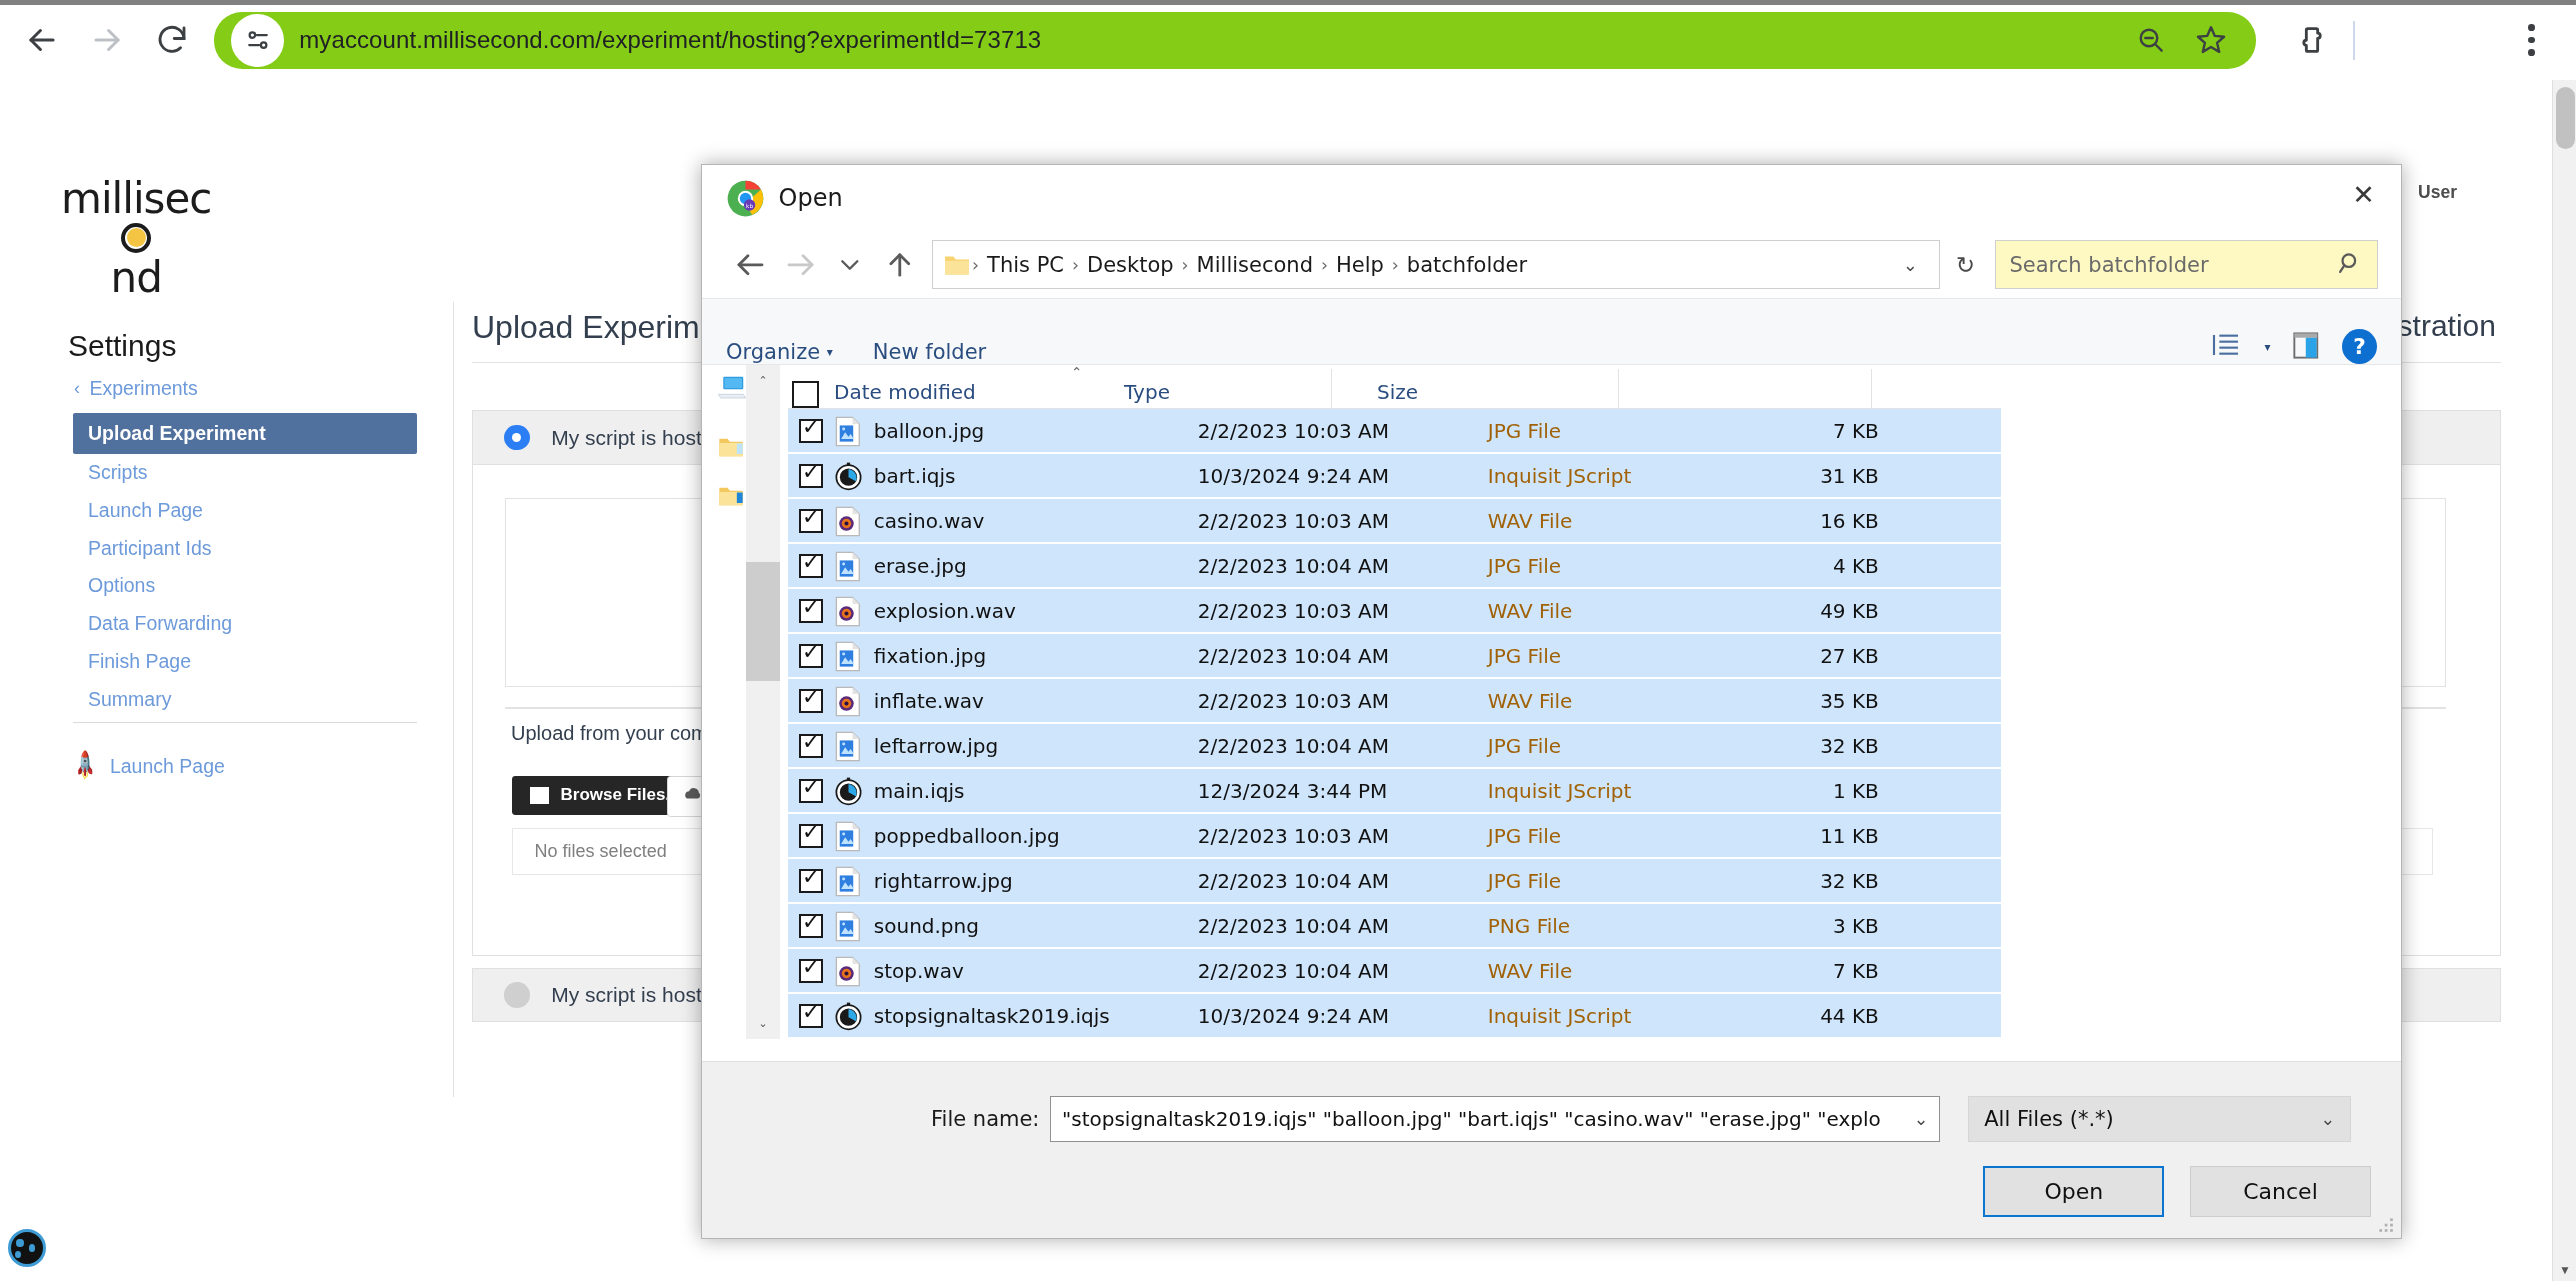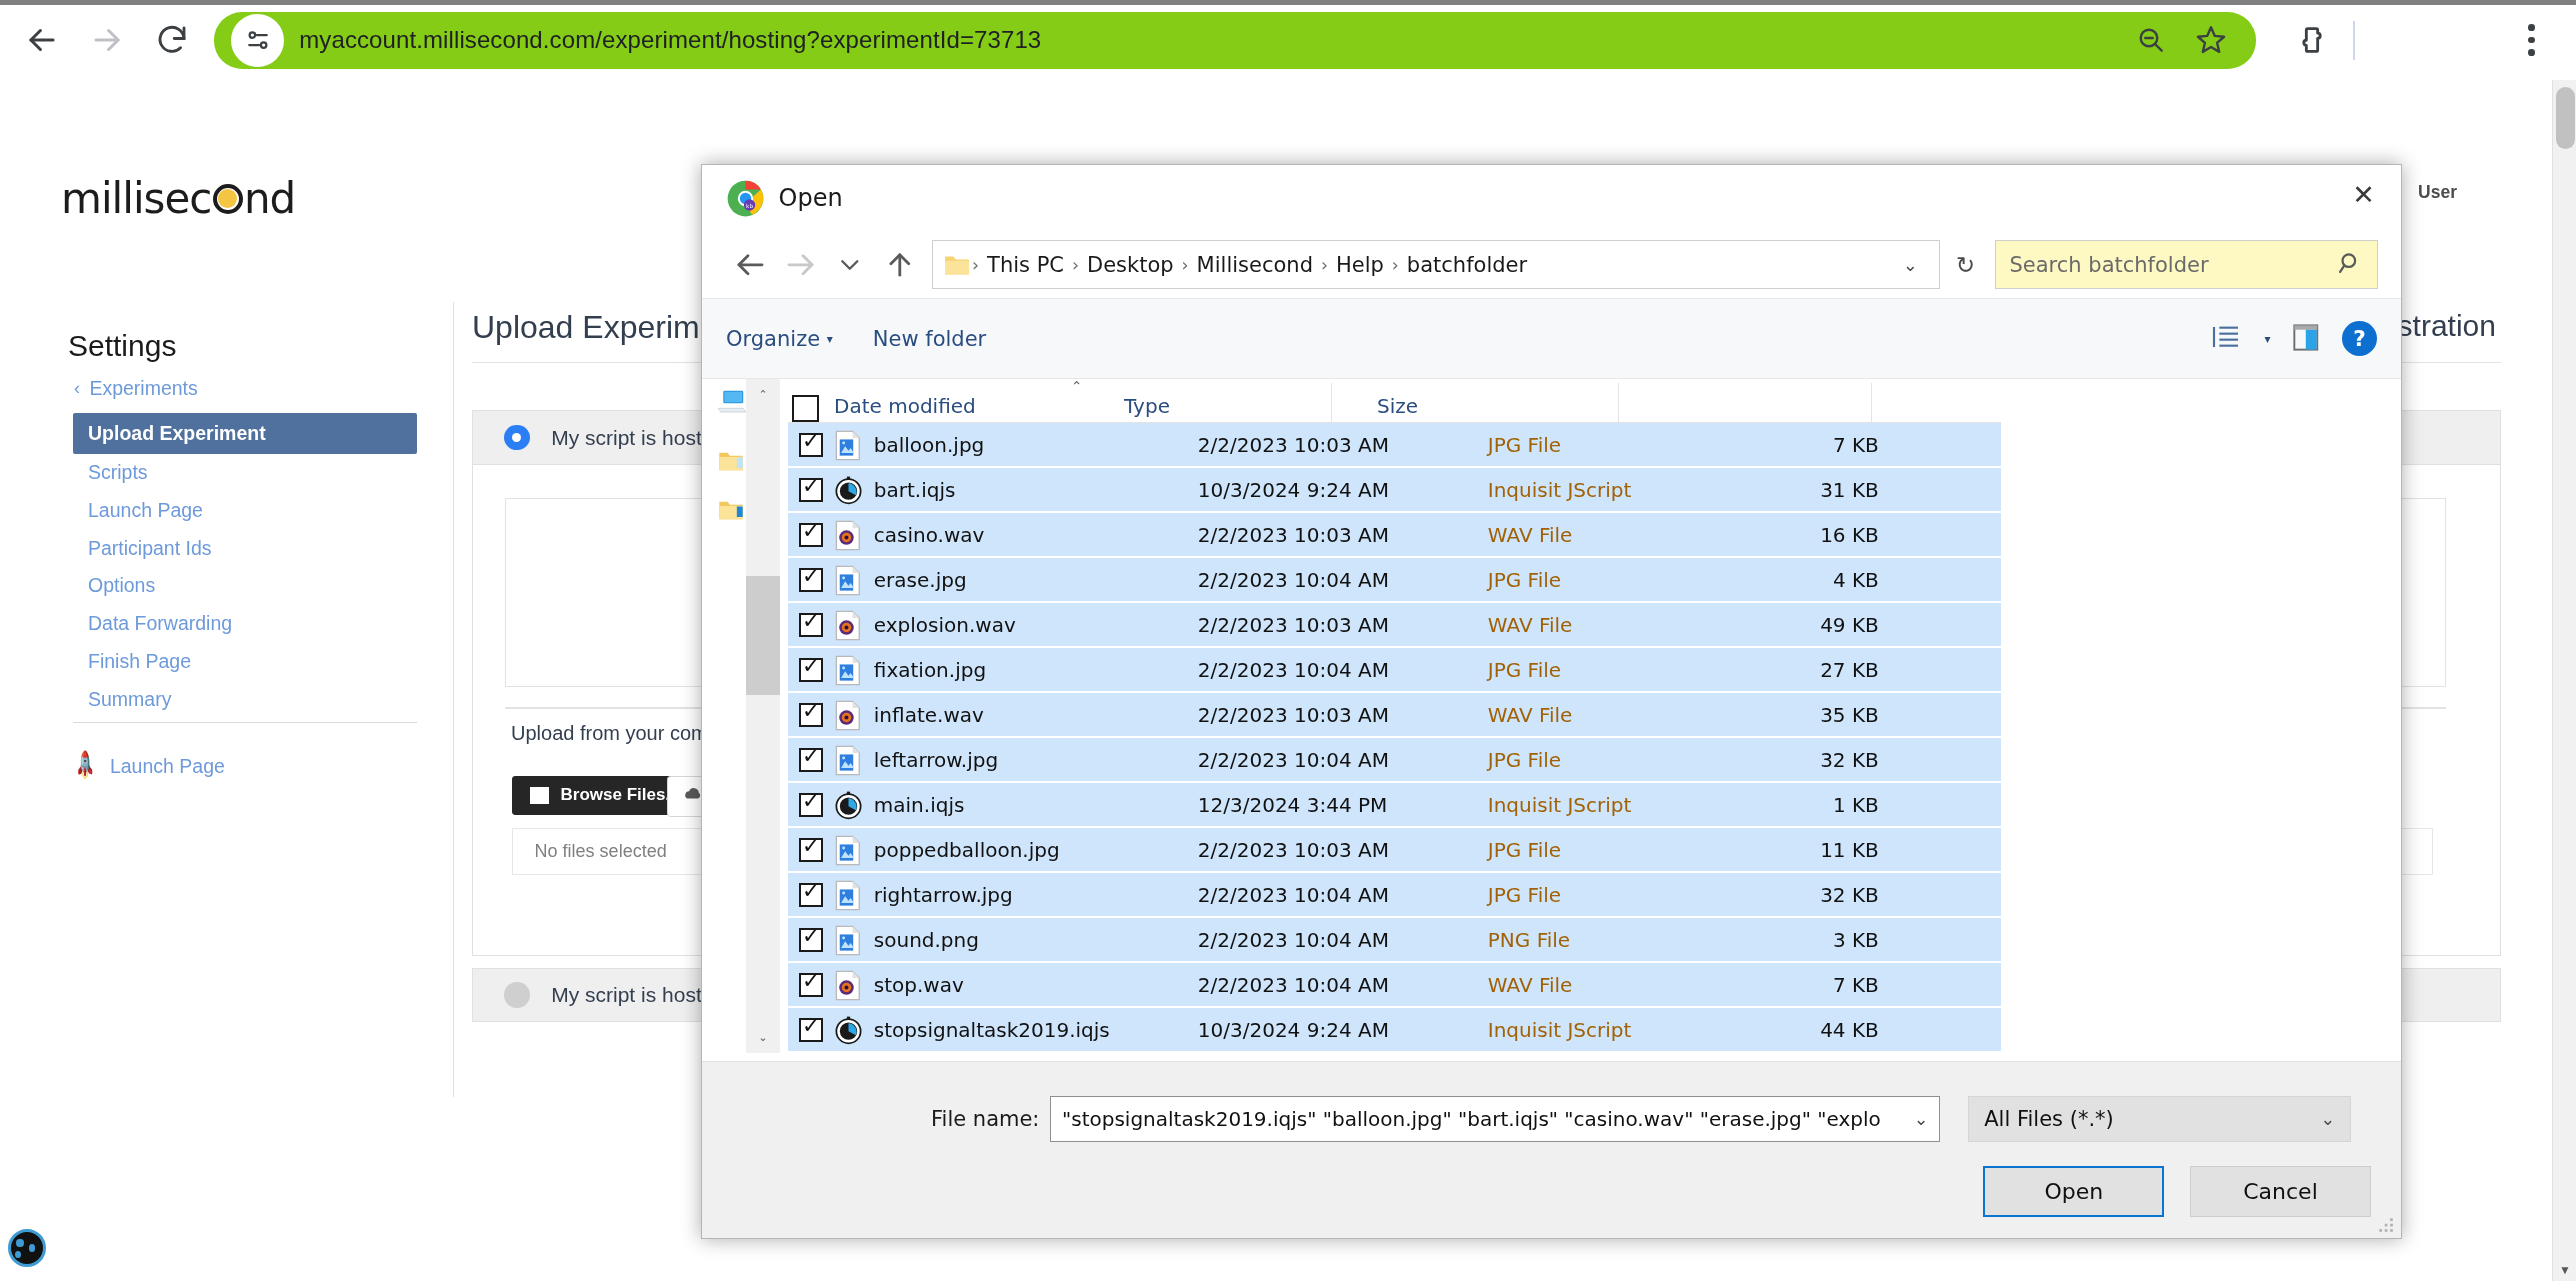--- a/index.html
+++ b/index.html
@@ -59,21 +59,21 @@
   .page-scrollbar .arr { position:absolute; left:0; width:24px; height:24px; display:flex;
     align-items:center; justify-content:center; font-size:12px; color:#555;}
   .page-scrollbar .arr.up { top: 0; }
   .page-scrollbar .arr.dn { bottom: 0; }
 
   
   .brand {
     position: absolute; left: 61px; top: 94px;
     font-size: 42px; font-weight: 400; color: #1c1c1c; letter-spacing: -1px;
     font-family: "DejaVu Sans", sans-serif;
-    display: flex; align-items: center;
+    display: flex; align-items: center; flex-direction: column;
   }
   .brand .ms-o {
     display:inline-block; width: 30px; height:30px; border-radius:50%;
     border: 4px solid #1c1c1c; position: relative; margin: 0 1.3px;
   }
   .brand .ms-o::after{
     content:""; position:absolute; left:1.3px; top:1.3px; width:19px;height:19px;
     border-radius:50%; background:#f4c542;
   }
 
@@ -143,22 +143,22 @@
   .crumb-folder { width:30px; height:24px; flex:none; }
   .crumb { font-size:21px; color:#1a1a1a; padding: 0 8px; white-space:nowrap; }
   .crumb-sep { font-size:17.5px; color:#6d6d6d; }
   .crumb-drop { margin-left:auto; font-size:17.5px; color:#4a4a4a; padding:0 12px;}
   .refresh { width:51px; height:49px; display:flex;align-items:center;justify-content:center; font-size:23px; color:#4a4a4a;}
   .search-box { width:383px; height:49px; border:0.7px solid #cfcfcf; background:#fef9c3;
     display:flex; align-items:center; padding: 0 13.5px; margin-left: 4px;}
   .search-ph { font-size:21px; color:#6a6a6a; }
   .search-ico { margin-left:auto; }
 
-  .dlg-toolbar { height:81px; background:#f7f8fa; border-top:0.7px solid #e6e7e9; border-bottom:0.7px solid #e6e7e9;
-    display:flex; align-items:center; padding: 0 24px; }
+  .dlg-toolbar { height:67px; background:#f7f8fa; border-top:0.7px solid #e6e7e9; border-bottom:0.7px solid #e6e7e9;
+    display:flex; align-items:flex-end; padding: 0 24px; }
   .tb-btn { font-size:21px; color:#2a4d80; margin-right:40px; display:flex; align-items:center; gap:6.7px; cursor:pointer;}
   .tb-caret-sm { font-size:12px; color:#2a4d80;}
   .tb-right { margin-left:auto; display:flex; align-items:center; gap:23px; }
   .help-circle { width:35px; height:35px; border-radius:50%; background:#0d6fcf; color:#fff;
     display:flex; align-items:center; justify-content:center; font-size:21.6px; font-weight:700;}
 
   .dlg-body { display:flex; height:674px; }
   .dlg-tree { width:78px; position:relative; background:#fff; }
   .tree-ico { position:absolute; left:15px; }
   .tree-scroll { position:absolute; right:0; top:0; width:34px; height:100%; background:#f0f0f0; }

